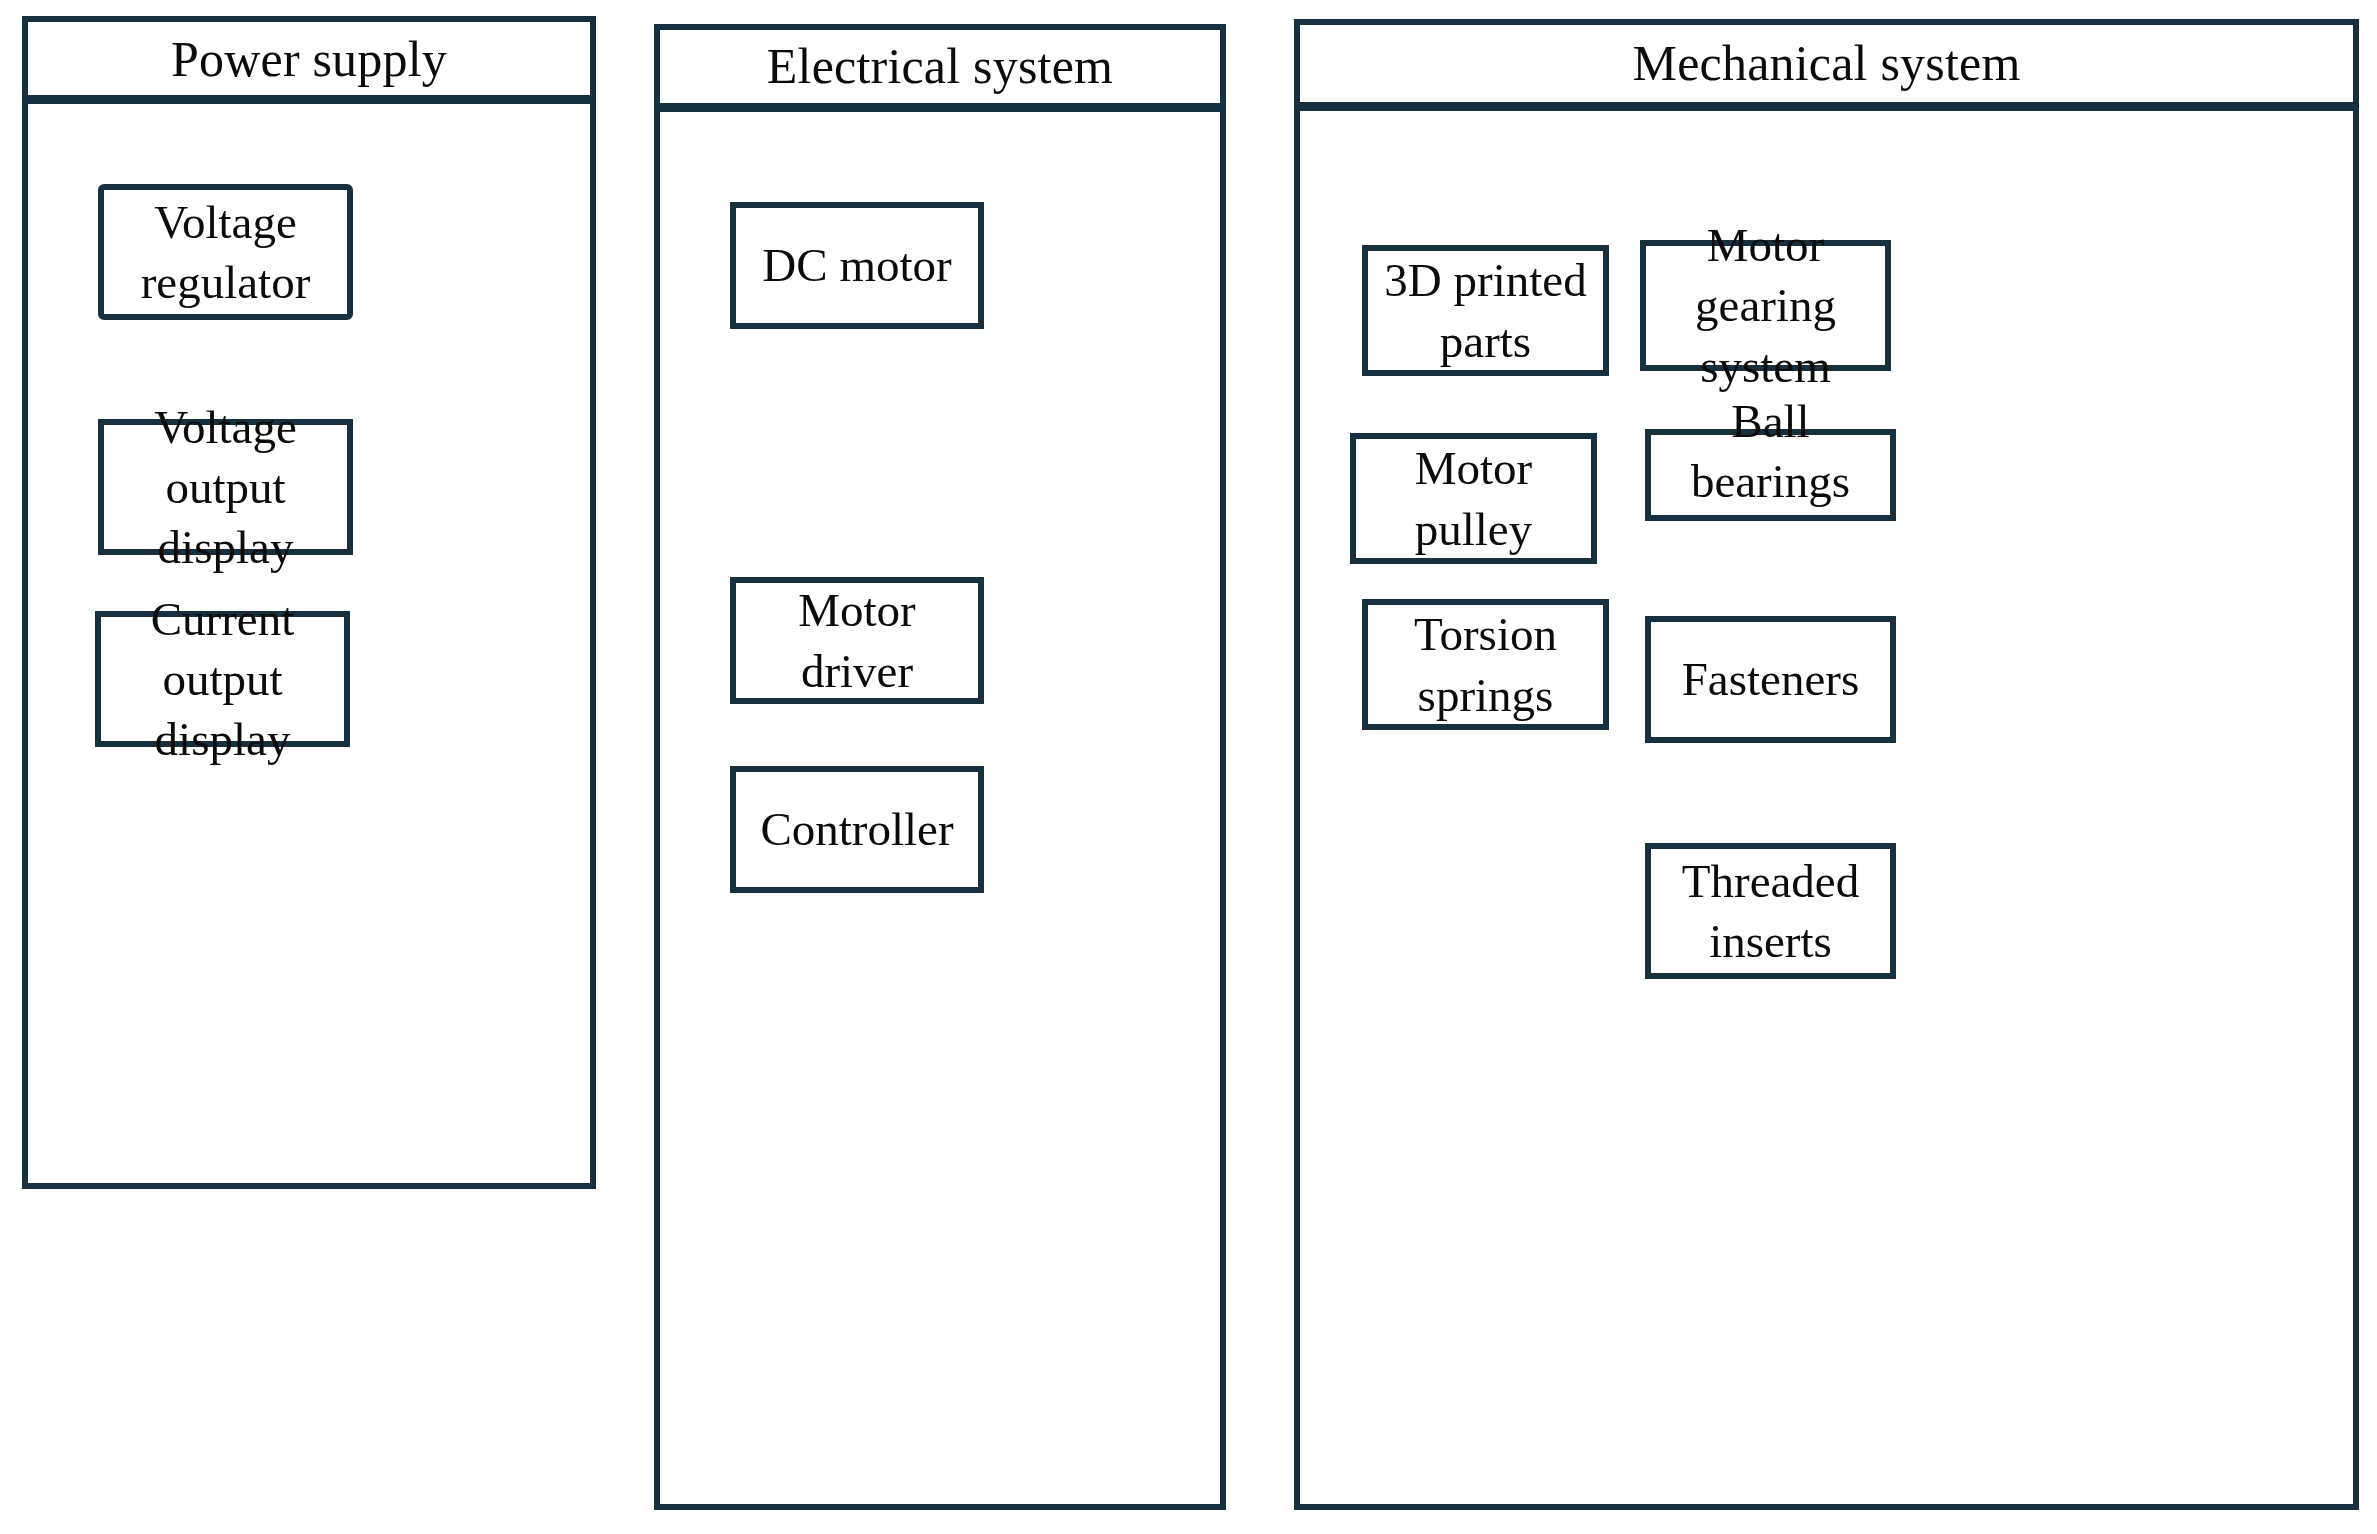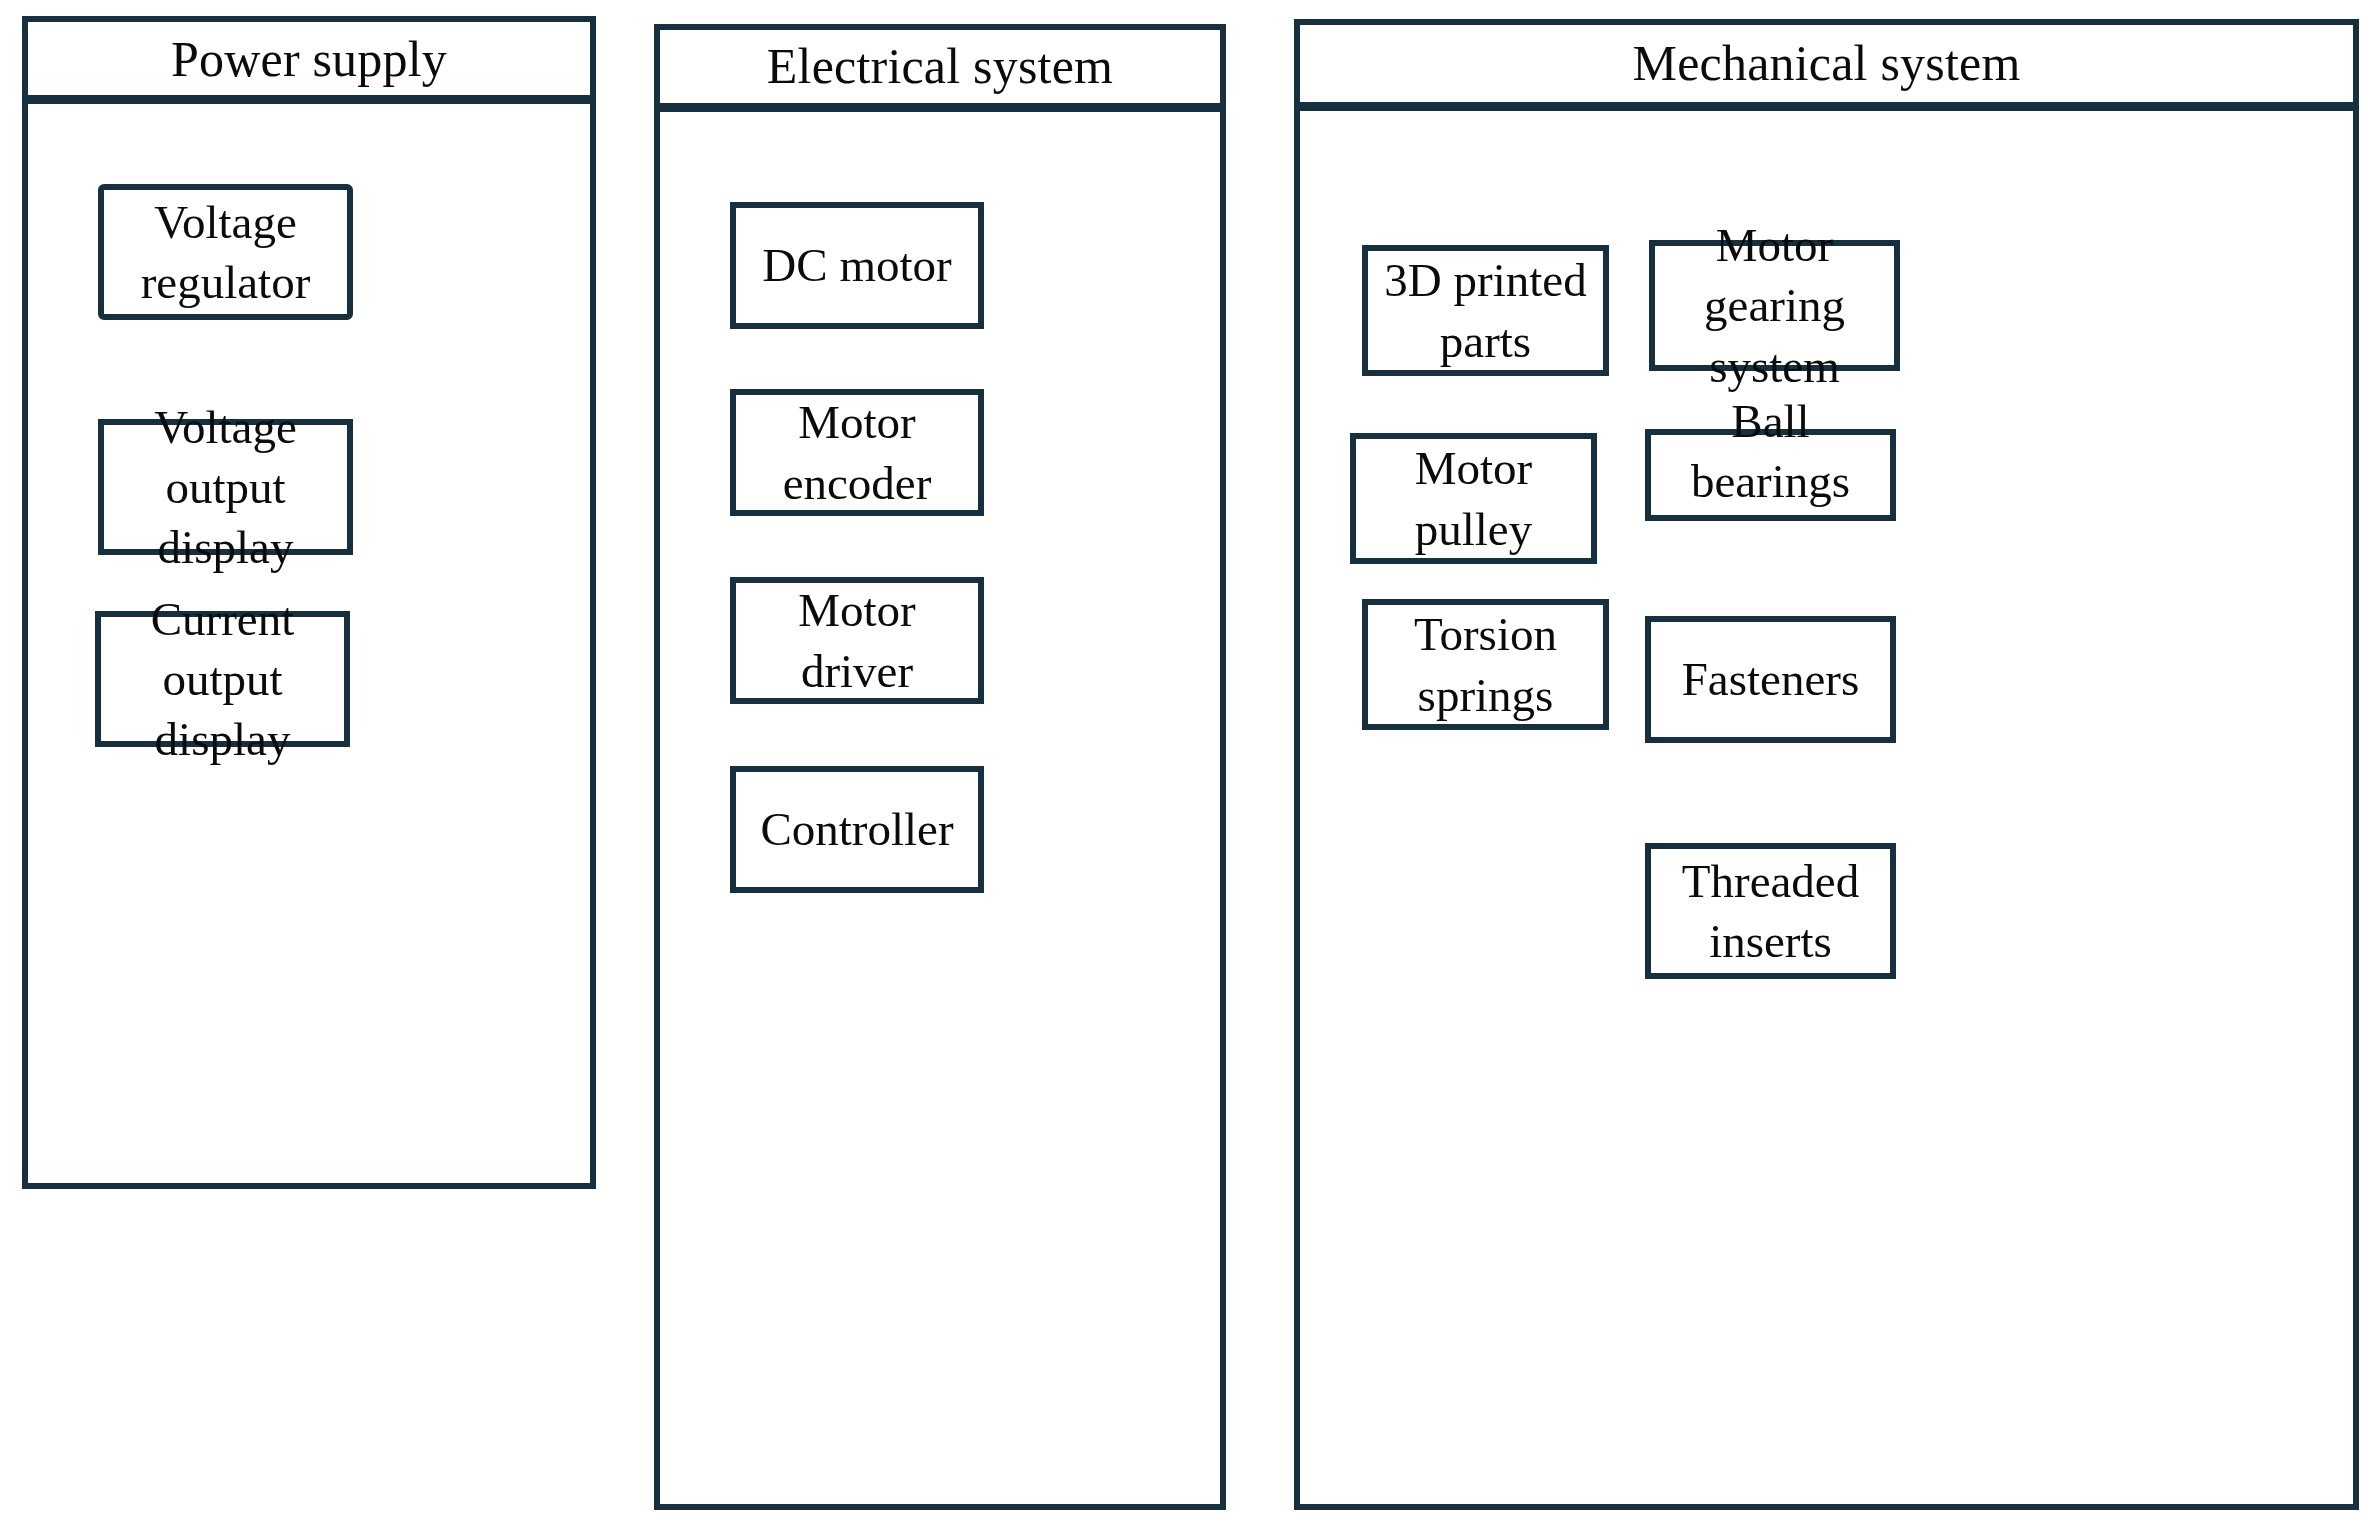--- a/index.html
+++ b/index.html
@@ -107,23 +107,20 @@
   <div class="panel" id="panel-electrical">
     <div class="panel-header">
       <span class="panel-title">Electrical system</span>
     </div>
     <div class="panel-body">
 
       <div class="box" style="left:70px; top:90px; width:254px; height:127px;">
         <span class="box-label">DC motor</span>
       </div>
 
-      <div class="box" style="left:70px; top:277px; width:254px; height:127px;">
-        <span class="box-label">Motor<br>encoder</span>
-      </div>
 
       <div class="box" style="left:70px; top:465px; width:254px; height:127px;">
         <span class="box-label">Motor driver</span>
       </div>
 
       <div class="box" style="left:70px; top:654px; width:254px; height:127px;">
         <span class="box-label">Controller</span>
       </div>
 
     </div>
@@ -132,21 +129,21 @@
   <div class="panel" id="panel-mechanical">
     <div class="panel-header">
       <span class="panel-title">Mechanical system</span>
     </div>
     <div class="panel-body">
 
       <div class="box" style="left:62px; top:134px; width:247px; height:131px;">
         <span class="box-label">3D printed<br>parts</span>
       </div>
 
-      <div class="box" style="left:349px; top:129px; width:251px; height:131px;">
+      <div class="box" style="left:340px; top:129px; width:251px; height:131px;">
         <span class="box-label">Motor gearing<br>system</span>
       </div>
 
       <div class="box" style="left:50px; top:322px; width:247px; height:131px;">
         <span class="box-label">Motor pulley</span>
       </div>
 
       <div class="box" style="left:345px; top:318px; width:251px; height:92px;align-items:flex-end;">
         <span class="box-label">Ball bearings</span>
       </div>

